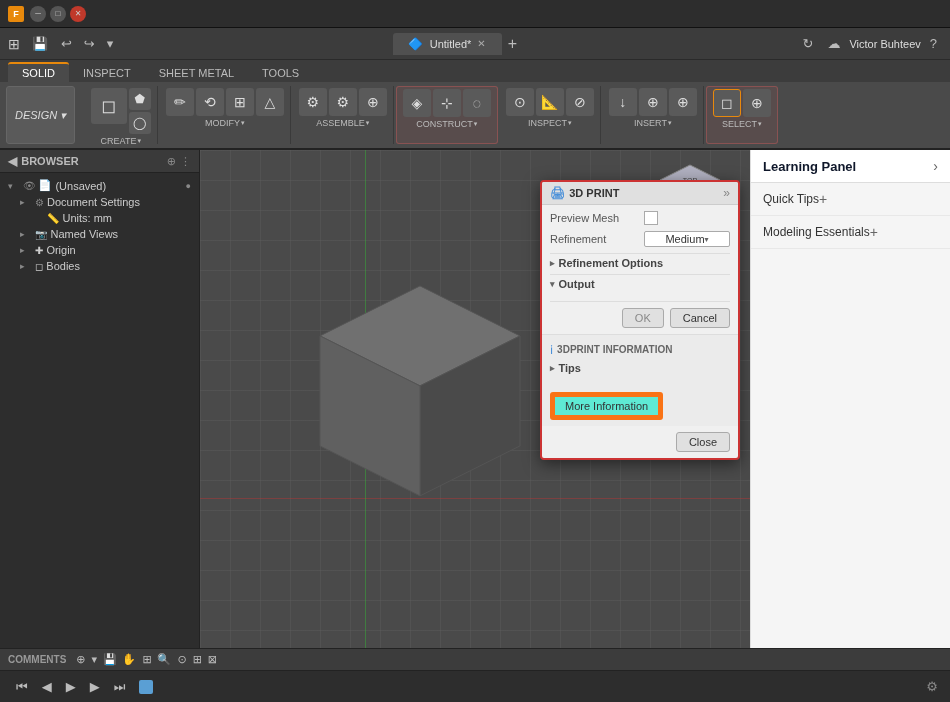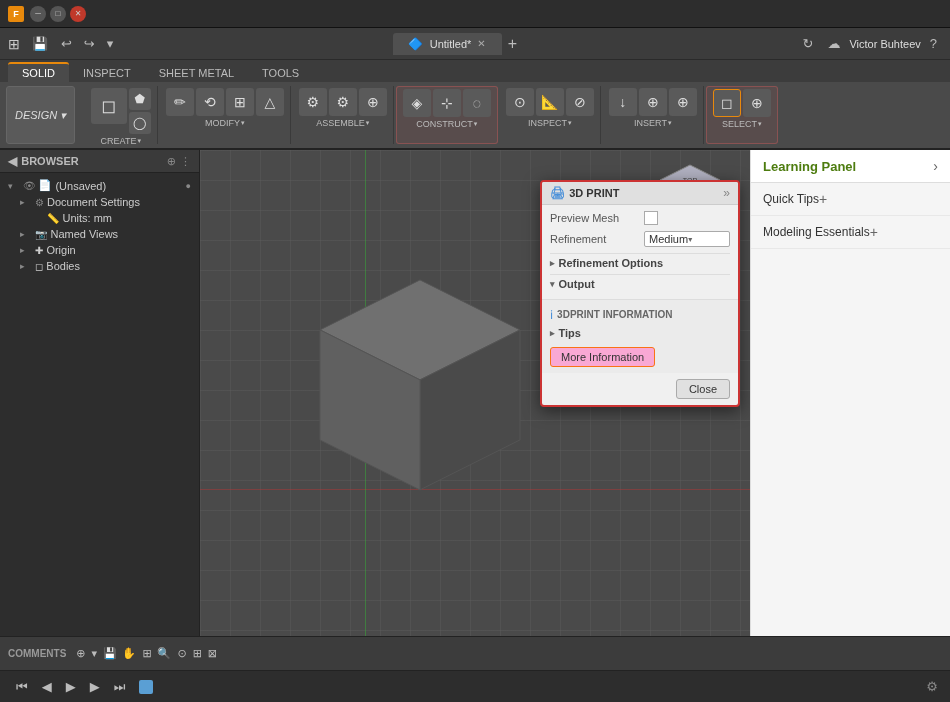--- a/index.html
+++ b/index.html
@@ -188,21 +188,21 @@
 
     
     .view-cube {
       position: absolute;
       top: 10px; right: 20px;
       width: 80px; height: 80px;
     }
 
     
     .bottom-toolbar {
-      height: 34px;
+      height: 22px;
       background: #3c3c3c;
       border-top: 1px solid #222;
       display: flex;
       align-items: center;
       padding: 0 8px;
       gap: 4px;
     }
     .btm-section { display: flex; align-items: center; gap: 2px; }
     .btm-label { color: #999; font-size: 10px; font-weight: bold; margin-right: 4px; }
     .btm-btn { color: #bbb; cursor: pointer; font-size: 11px; padding: 0 2px; }
@@ -273,21 +273,21 @@
       cursor: pointer;
     }
     .triangles-value { color: #aaa; font-size: 11px; }
     .select-dropdown {
       flex: 1;
       background: white;
       border: 1px solid #aaa;
       border-radius: 2px;
       padding: 1px 4px;
       font-size: 11px;
-      display: flex; align-items: center; justify-content: flex-start;
+      display: flex; align-items: center; justify-content: center;
       cursor: pointer;
     }
     .select-arrow { font-size: 8px; color: #666; }
 
     
     .section-row {
       display: flex;
       align-items: center;
       padding: 3px 0;
       cursor: pointer;
@@ -349,28 +349,28 @@
       display: flex;
       align-items: center;
       gap: 4px;
       cursor: pointer;
       color: #444;
       font-size: 11px;
       font-weight: bold;
       margin-top: 4px;
     }
     .more-info-btn {
-      background: #f9a8d4;
-      border: 1px solid #f97316;
+      background: #5eead4;
+      border: 5px solid #f97316;
       padding: 3px 10px;
       border-radius: 3px;
       cursor: pointer;
       font-size: 11px;
       color: #333;
-      margin-top: 8px;
+      margin-top: 18px;
       display: block;
       text-align: center;
     }
     .close-btn {
       background: #e0e0e0;
       border: 1px solid #aaa;
       padding: 3px 12px;
       border-radius: 3px;
       cursor: pointer;
       font-size: 11px;
@@ -389,21 +389,21 @@
       flex-direction: column;
     }
     .lp-header {
       background: #fff;
       padding: 8px 12px;
       border-bottom: 1px solid #ddd;
       display: flex;
       align-items: center;
       justify-content: space-between;
     }
-    .lp-title { font-size: 13px; font-weight: bold; color: #4d7c0f; }
+    .lp-title { font-size: 13px; font-weight: bold; color: #0f172a; }
     .lp-arrow { color: #666; cursor: pointer; font-size: 14px; }
     .lp-item {
       padding: 8px 12px;
       border-bottom: 1px solid #e8e8e8;
       display: flex;
       align-items: center;
       justify-content: flex-start;
       cursor: pointer;
       background: #f5f5f5;
     }
@@ -644,20 +644,24 @@
           <div class="section-row">
             <span class="section-arrow">▸</span>
             <span>Refinement Options</span>
           </div>
 
           <div class="section-row">
             <span class="section-arrow">▾</span>
             <span>Output</span>
           </div>
 
+          <div class="dialog-btns">
+            <button class="btn-ok">OK</button>
+            <button class="btn-cancel">Cancel</button>
+          </div>
         </div>
 
         <div class="info-section">
           <div class="info-header">
             <span class="info-icon">ℹ</span>
             <span class="info-title">3DPRINT INFORMATION</span>
           </div>
           <div class="tips-row">
             <span class="section-arrow">▸</span>
             <span>Tips</span>

